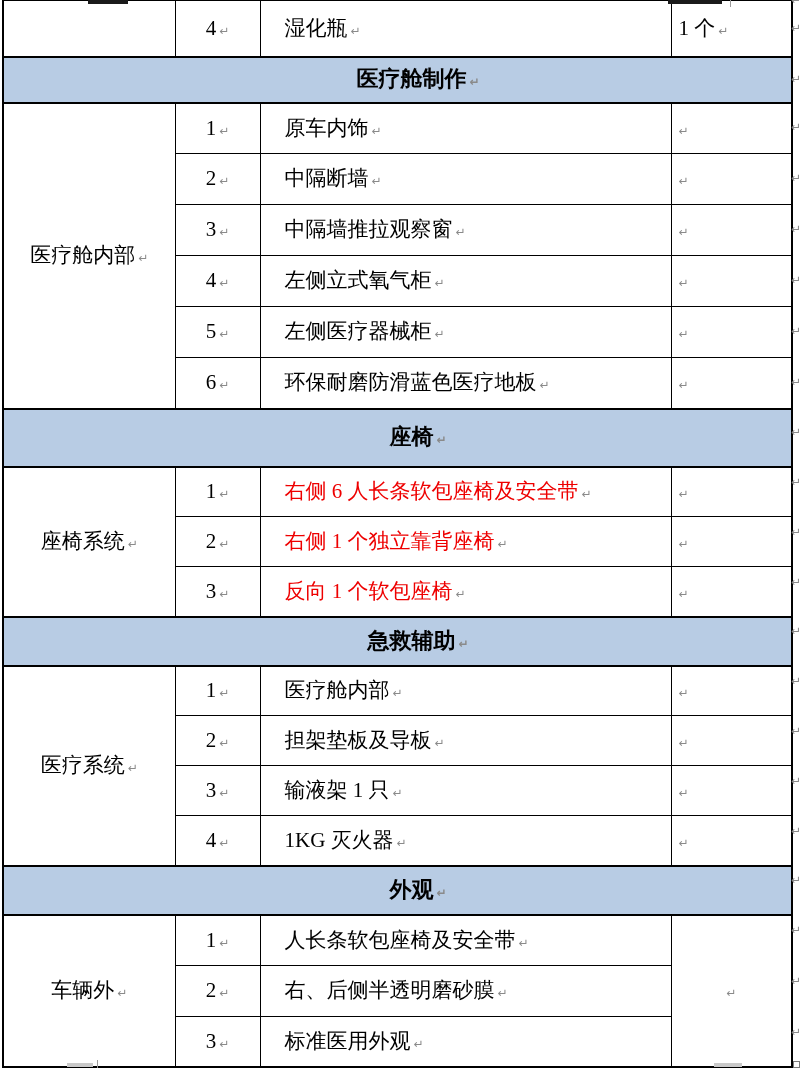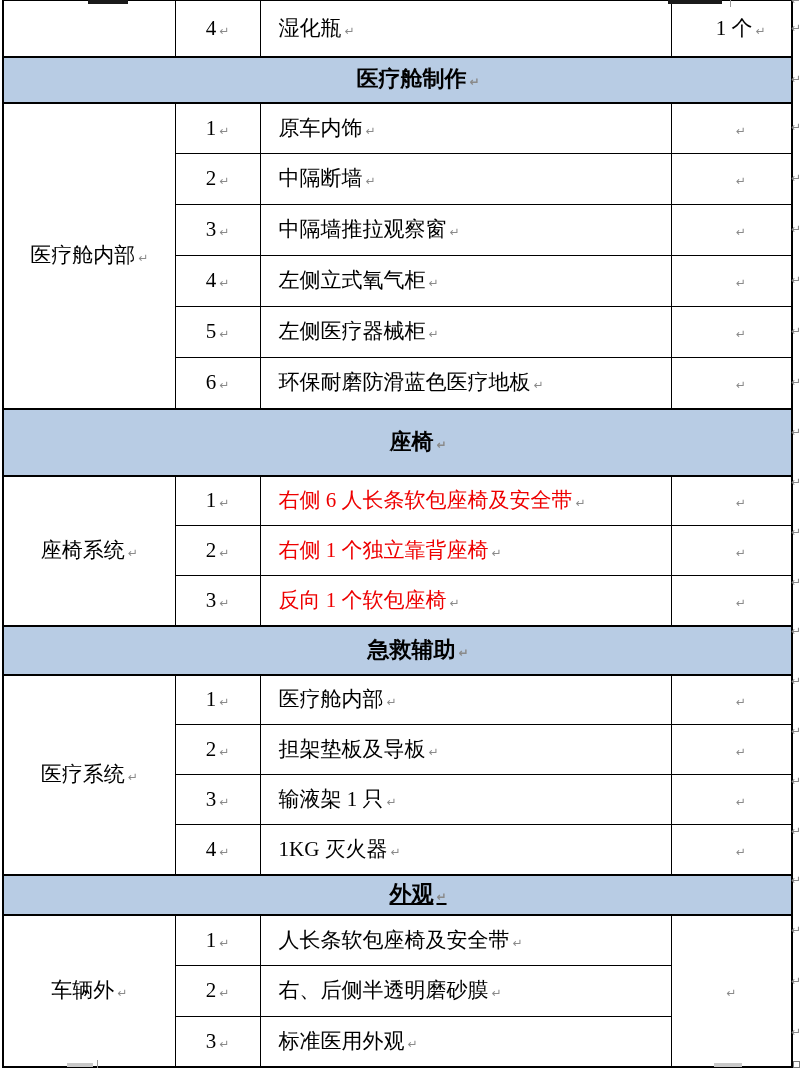--- a/index.html
+++ b/index.html
@@ -20,22 +20,22 @@
     vertical-align:middle; padding:0;
   }
   tr.header-row td {
     background:var(--header_bg,#b8cce4);
     border-top:2px solid var(--border,#000);
     border-bottom:2px solid var(--border,#000);
     text-align:center; font-weight:bold; font-size:22px;padding-left:41px;
   }
   td.group-cell { text-align:center; }
   td.num-cell   { text-align:center; }
-  td.desc-cell  { text-align:left; padding-left:18px; }
-  td.qty-cell   { text-align:center; padding-left:19px; }
+  td.desc-cell  { text-align:left; padding-left:24px; }
+  td.qty-cell   { text-align:left; padding-left:7px; }
   td.qty-cell.merged { text-align:center; padding-left:0; }
   td.desc-cell.red span.cell-text { color:var(--red,#ee0000); }
   span.mark {
     font-family:"DejaVu Sans",sans-serif;
     font-size:12px; color:var(--mark,#8a8a8a); margin-left:3px;
     vertical-align:baseline;
   }
   td.qty-cell span.mark { margin-left:0; }
   .row-end-mark {
     position:absolute; left:791px;
@@ -100,21 +100,21 @@
         <tr style="height: 51px;">
           <td class="num-cell"><span class="cell-text">5</span><span class="mark">↵</span></td>
           <td class="desc-cell"><span class="cell-text">左侧医疗器械柜</span><span class="mark">↵</span></td>
           <td class="qty-cell"><span class="mark">↵</span></td>
         </tr>
         <tr style="height: 51px;">
           <td class="num-cell"><span class="cell-text">6</span><span class="mark">↵</span></td>
           <td class="desc-cell"><span class="cell-text">环保耐磨防滑蓝色医疗地板</span><span class="mark">↵</span></td>
           <td class="qty-cell"><span class="mark">↵</span></td>
         </tr>
-        <tr class="header-row" style="height: 67px;">
+        <tr class="header-row" style="height: 58px;">
           <td colspan="4"><span class="cell-text">座椅</span><span class="mark">↵</span></td>
         </tr>
         <tr style="height: 50px;">
           <td class="group-cell" rowspan="3"><span class="cell-text">座椅系统</span><span class="mark">↵</span></td>
           <td class="num-cell"><span class="cell-text">1</span><span class="mark">↵</span></td>
           <td class="desc-cell red"><span class="cell-text">右侧 6 人长条软包座椅及安全带</span><span class="mark">↵</span></td>
           <td class="qty-cell"><span class="mark">↵</span></td>
         </tr>
         <tr style="height: 50px;">
           <td class="num-cell"><span class="cell-text">2</span><span class="mark">↵</span></td>
@@ -143,21 +143,21 @@
         <tr style="height: 50px;">
           <td class="num-cell"><span class="cell-text">3</span><span class="mark">↵</span></td>
           <td class="desc-cell"><span class="cell-text">输液架 1 只</span><span class="mark">↵</span></td>
           <td class="qty-cell"><span class="mark">↵</span></td>
         </tr>
         <tr style="height: 50px;">
           <td class="num-cell"><span class="cell-text">4</span><span class="mark">↵</span></td>
           <td class="desc-cell"><span class="cell-text">1KG 灭火器</span><span class="mark">↵</span></td>
           <td class="qty-cell"><span class="mark">↵</span></td>
         </tr>
-        <tr class="header-row" style="height: 40px; text-decoration: underline;">
+        <tr class="header-row" style="height: 49px;">
           <td colspan="4"><span class="cell-text">外观</span><span class="mark">↵</span></td>
         </tr>
         <tr style="height: 51px;">
           <td class="group-cell" rowspan="3"><span class="cell-text">车辆外</span><span class="mark">↵</span></td>
           <td class="num-cell"><span class="cell-text">1</span><span class="mark">↵</span></td>
           <td class="desc-cell"><span class="cell-text">人长条软包座椅及安全带</span><span class="mark">↵</span></td>
           <td class="qty-cell merged" rowspan="3"><span class="mark">↵</span></td>
         </tr>
         <tr style="height: 51px;">
           <td class="num-cell"><span class="cell-text">2</span><span class="mark">↵</span></td>

